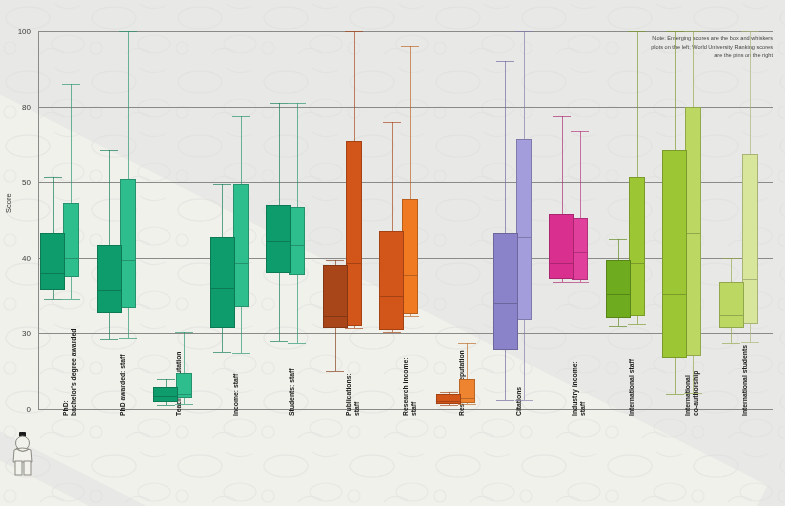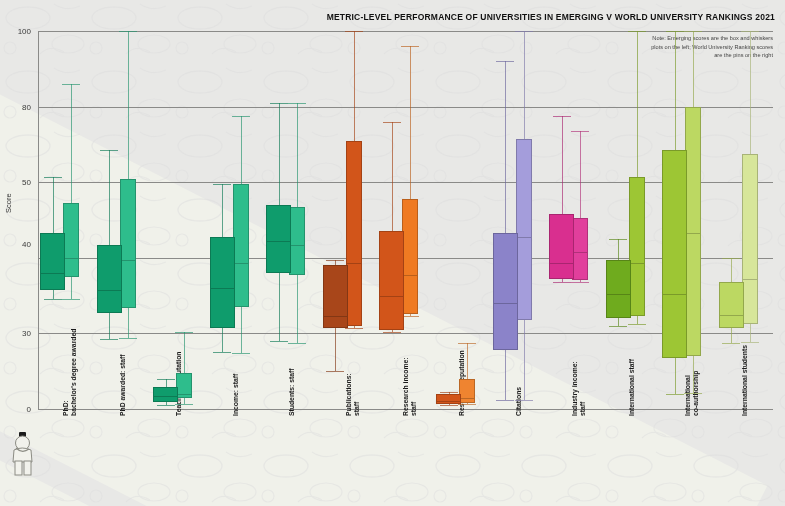--- a/index.html
+++ b/index.html
@@ -138,33 +138,32 @@
         <ellipse cx="28" cy="18" rx="22" ry="11" fill="none" stroke="#dedede" stroke-width="1.4"></ellipse>
         <ellipse cx="68" cy="44" rx="16" ry="9" fill="none" stroke="#dedede" stroke-width="1.2"></ellipse>
         <circle cx="10" cy="48" r="6" fill="none" stroke="#dedede" stroke-width="1.2"></circle>
         <path d="M40 54 q10 -10 24 -2" fill="none" stroke="#dedede" stroke-width="1.2"></path>
         <path d="M54 4 q12 8 26 2" fill="none" stroke="#dedede" stroke-width="1.1"></path>
       </pattern>
     </defs>
     <rect width="785" height="506" fill="url(#tex)"></rect>
   </svg>
 
-  <div id="title">METRIC-LEVEL PERFORMANCE OF UNIVERSITIES IN EMERGING V WORLD UNIVERSITY RANKINGS 2021</div>
   <div id="note">Note: Emerging scores are the box and whiskers plots on the left; World University Ranking scores are the pins on the right</div>
 
   <div id="ylabel">Score</div>
 
   <div id="plot">
     <div class="yaxis-line"></div>
   <div class="gridline" style="top: 378px;"></div>
       <div class="ytick" style="top: 378px;">0</div>
       <div class="gridline" style="top: 302.4px;"></div>
       <div class="ytick" style="top: 302.4px;">30</div>
       <div class="gridline" style="top: 226.8px;"></div>
-      <div class="ytick" style="top: 213px;">40</div>
+      <div class="ytick" style="top: 227px;">40</div>
       <div class="gridline" style="top: 151.2px;"></div>
       <div class="ytick" style="top: 151.2px;">50</div>
       <div class="gridline" style="top: 75.6px;"></div>
       <div class="ytick" style="top: 75.6px;">80</div>
       <div class="gridline" style="top: 0px;"></div>
       <div class="ytick" style="top: 0px;">100</div>
       <div class="group" title="PhD: bachelor's degree awarded" style="left: 0px; width: 56.5385px;">
         <div class="wline" style="left: 33.2692px; top: 52.92px; height: 215.46px; background: rgb(36, 147, 109); opacity: 0.65; z-index: 2;"></div>
         <div class="wcap" style="left: 24.2692px; width: 18px; top: 52.92px; background: rgb(36, 147, 109); opacity: 0.65; z-index: 2;"></div>
         <div class="wcap" style="left: 24.2692px; width: 18px; top: 268.38px; background: rgb(36, 147, 109); opacity: 0.65; z-index: 2;"></div>

